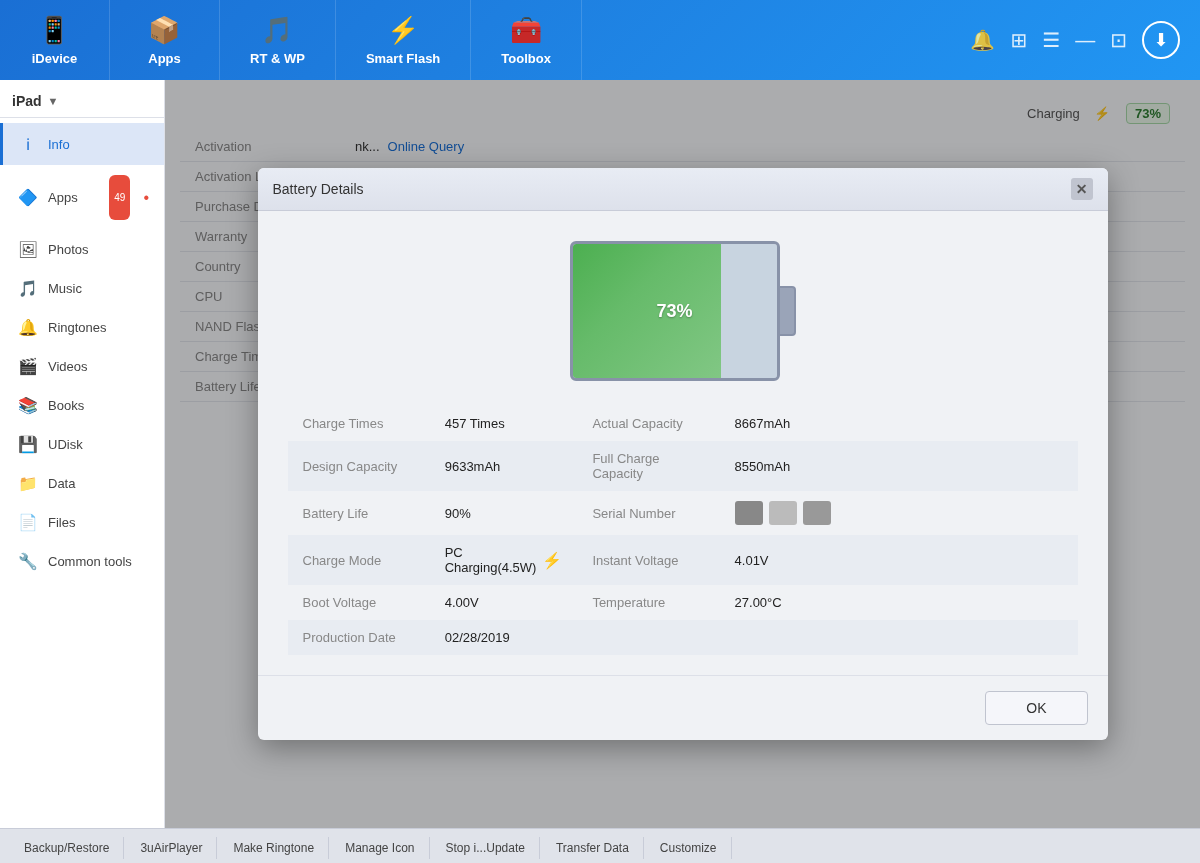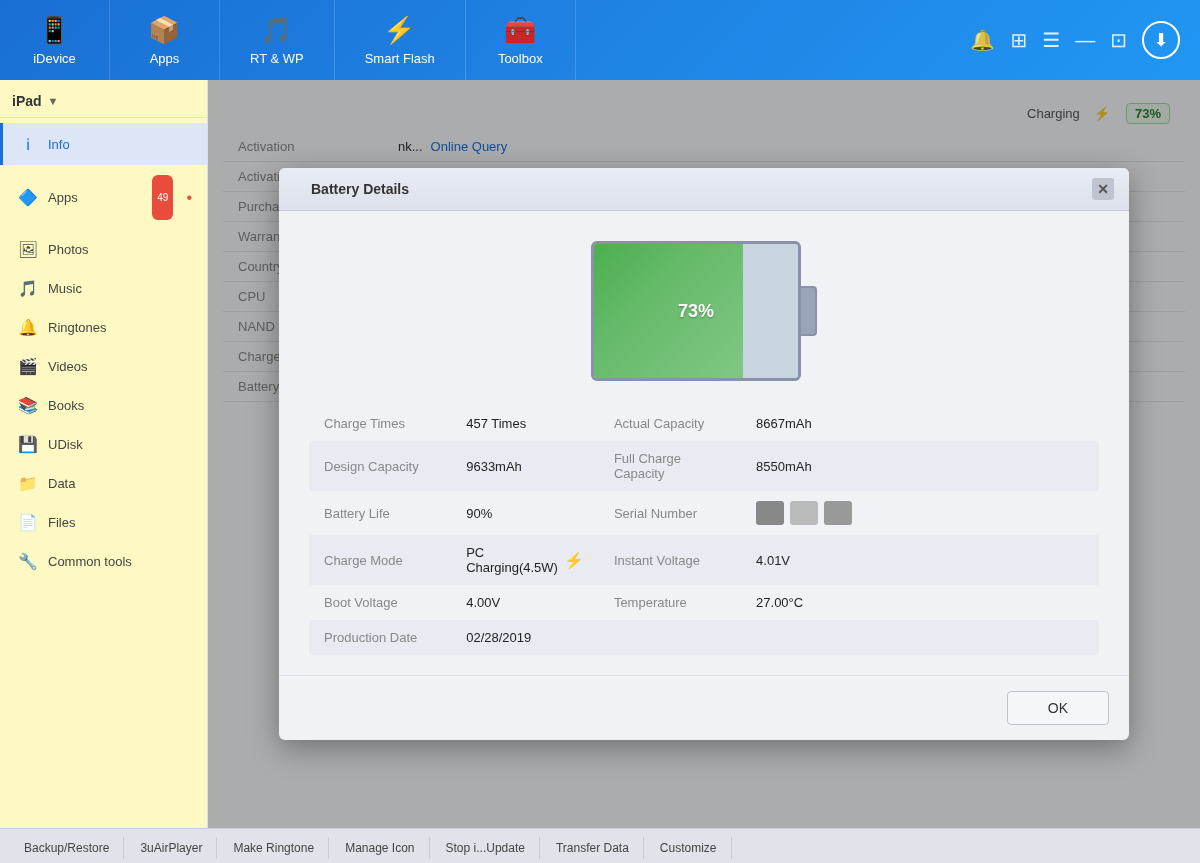--- a/index.html
+++ b/index.html
@@ -24,38 +24,38 @@
     .logo-text .brand { font-size: 20px; font-weight: 700; }
     .logo-text .url { font-size: 11px; opacity: 0.85; }
     .nav-items { display: flex; flex: 1; }
     .nav-item {
       display: flex; flex-direction: column; align-items: center; justify-content: center;
       padding: 0 30px; color: white; cursor: pointer; gap: 5px;
       border-right: 1px solid rgba(255,255,255,0.15);
       min-width: 110px;
     }
     .nav-item .nav-icon { font-size: 26px; }
-    .nav-item .nav-label { font-size: 13px; }
+    .nav-item .nav-label { font-size: 13px; font-weight: bold; }
     .topbar-right {
       display: flex; align-items: center; padding: 0 20px; gap: 15px;
       margin-left: auto;
     }
     .topbar-right .icon-btn { color: white; font-size: 20px; cursor: pointer; opacity: 0.85; }
     .download-btn {
       width: 38px; height: 38px; border-radius: 50%; border: 2px solid white;
       display: flex; align-items: center; justify-content: center;
       color: white; font-size: 18px; cursor: pointer;
     }
 
     
     .main-layout { display: flex; height: calc(863px - 80px - 35px); }
 
     
     .sidebar {
-      width: 208px; background: #fef9c3; border-right: 1px solid #dde0e8;
+      width: 165px; background: #ffffff; border-right: 1px solid #dde0e8;
       display: flex; flex-direction: column; padding-top: 5px;
     }
     .device-header {
       padding: 8px 12px; display: flex; align-items: center; gap: 6px;
       cursor: pointer; border-bottom: 1px solid #dde0e8; margin-bottom: 5px;
     }
     .device-header span { font-size: 14px; font-weight: 600; color: #333; }
     .device-header .chevron { font-size: 11px; color: #666; }
     .sidebar-item {
       display: flex; align-items: center; gap: 10px;
@@ -98,21 +98,21 @@
       background: #f0f2f5; border-radius: 6px; width: 850px;
       box-shadow: 0 8px 30px rgba(0,0,0,0.35);
       display: flex; flex-direction: column;
     }
     .modal-header {
       background: linear-gradient(180deg, #e8ecf4 0%, #dde1eb 100%);
       padding: 10px 15px; border-radius: 6px 6px 0 0;
       display: flex; align-items: center; justify-content: space-between;
       border-bottom: 1px solid #c8ccd8;
     }
-    .modal-title { font-size: 14px; font-weight: 700; color: #333; margin-left: 17px; }
+    .modal-title { font-size: 14px; font-weight: 400; color: #333; }
     .modal-close {
       width: 22px; height: 22px; background: #c0c4cf; border-radius: 3px;
       display: flex; align-items: center; justify-content: center;
       cursor: pointer; font-size: 14px; color: #555; font-weight: 700;
     }
     .modal-body { padding: 20px 30px; }
 
     
     .battery-visual {
       display: flex; justify-content: center; align-items: center;

